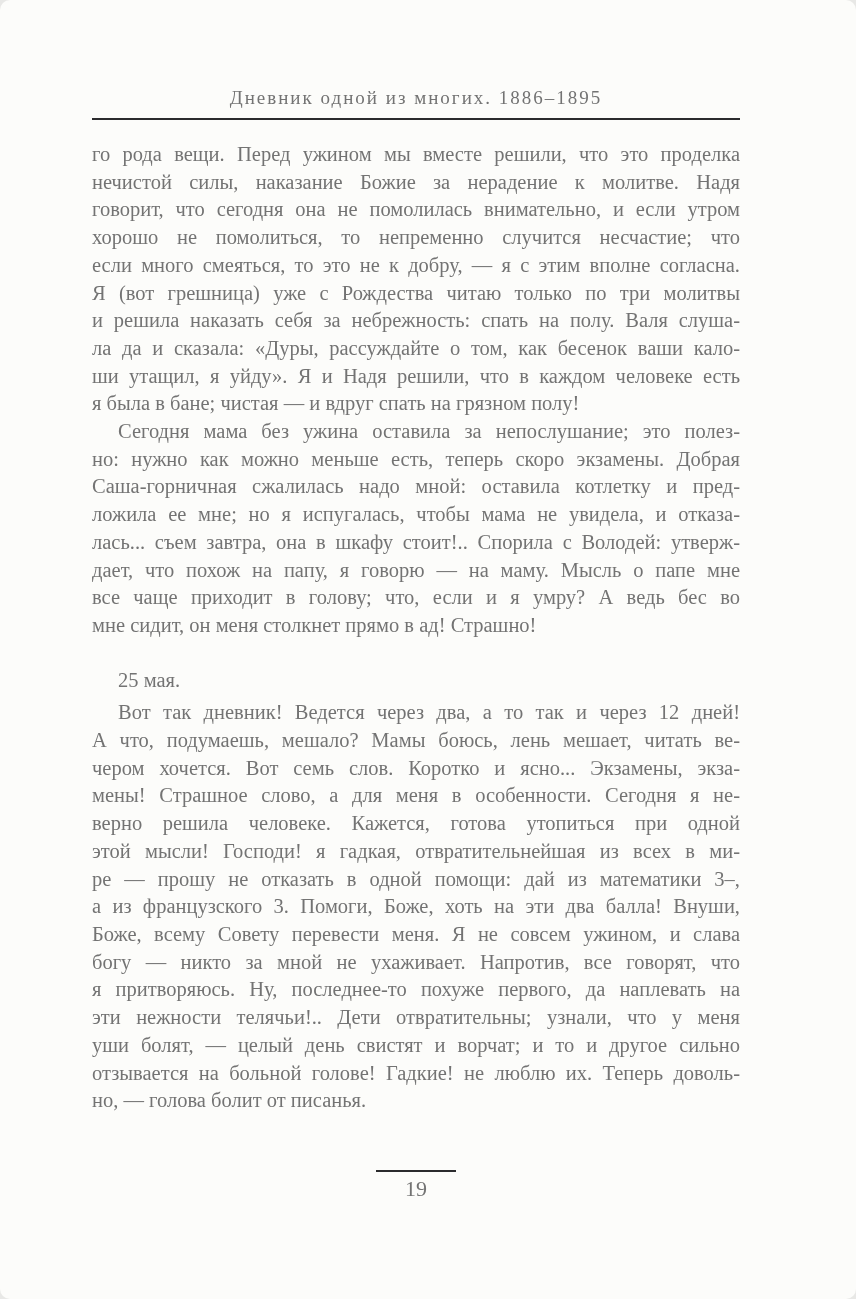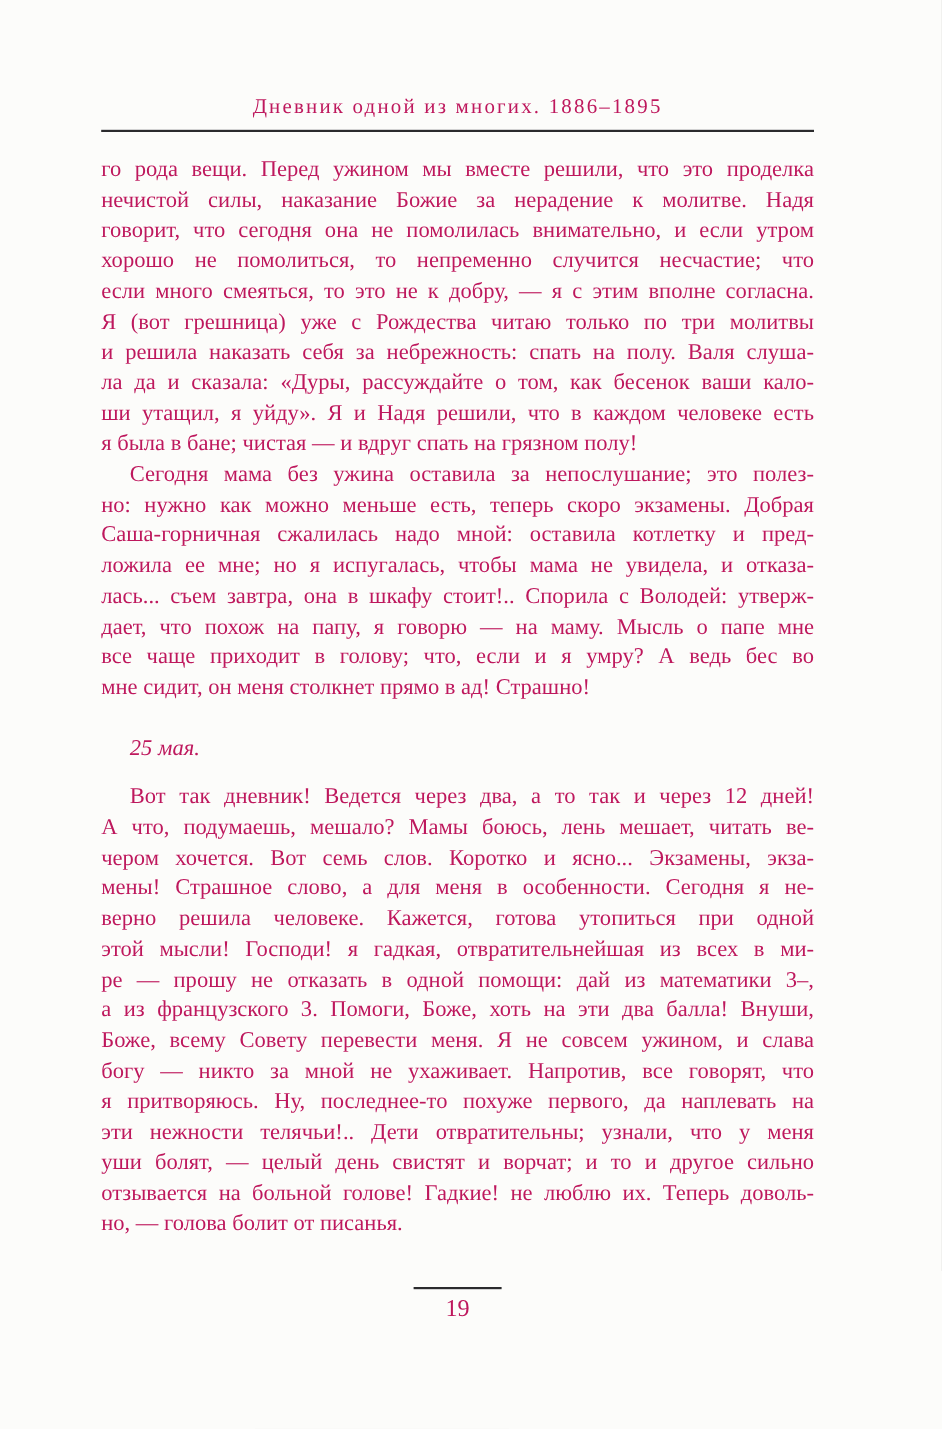--- a/index.html
+++ b/index.html
@@ -49,24 +49,23 @@
     text-align: justify;
     text-align-last: justify;
   }
   .line.last-line {
     text-align-last: left;
   }
   .para.indented .line:first-child {
     text-indent: 26px;
   }
   .date-heading {
-    font-style: italic;
     text-indent: 26px;
     margin-top: 27px;
-    margin-bottom: 17px;
+    margin-bottom: 5px;
   }
   .folio {
     position: absolute;
     left: 92px;
     top: 1170px;
     width: 648px;
     text-align: center;
   }
   .folio-rule {
     width: 80px;
@@ -76,21 +75,21 @@
   }
   .folio-num {
     margin-top: 5px;
     font-size: 22px;
     line-height: 24px;
   }
 </style>
 </head>
 <body>
 
-<div class="page" style="color: #be185d; background: rgb(252, 252, 250);">
+<div class="page" style="color: #737373; background: rgb(252, 252, 250); border-radius: 10px;">
 
   <header class="running-head">
     <div class="rh-text">Дневник одной из многих. 1886–1895</div>
     <hr class="rh-rule">
   </header>
 
   <main class="text-block" id="text-block">
       <div class="para">
         <div class="line">го рода вещи. Перед ужином мы вместе решили, что это проделка</div>
         <div class="line">нечистой силы, наказание Божие за нерадение к молитве. Надя</div>

